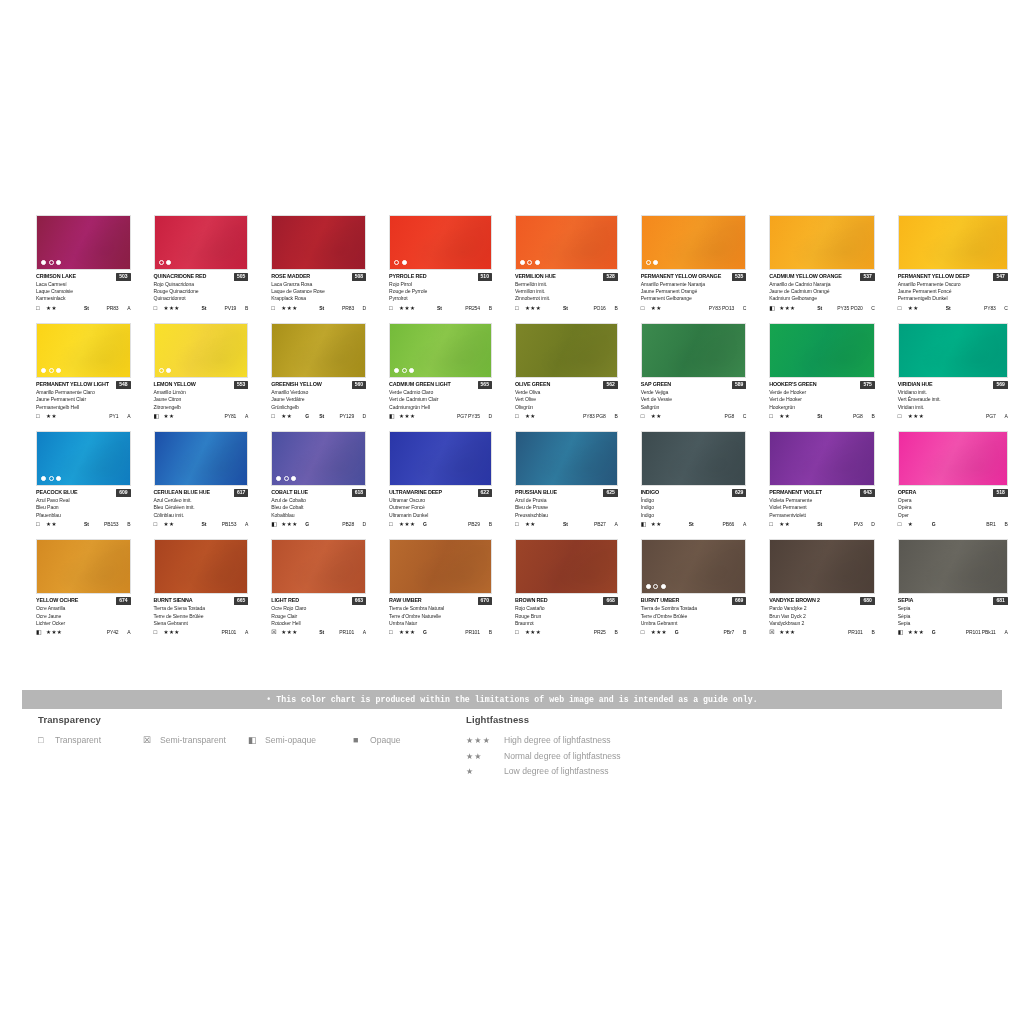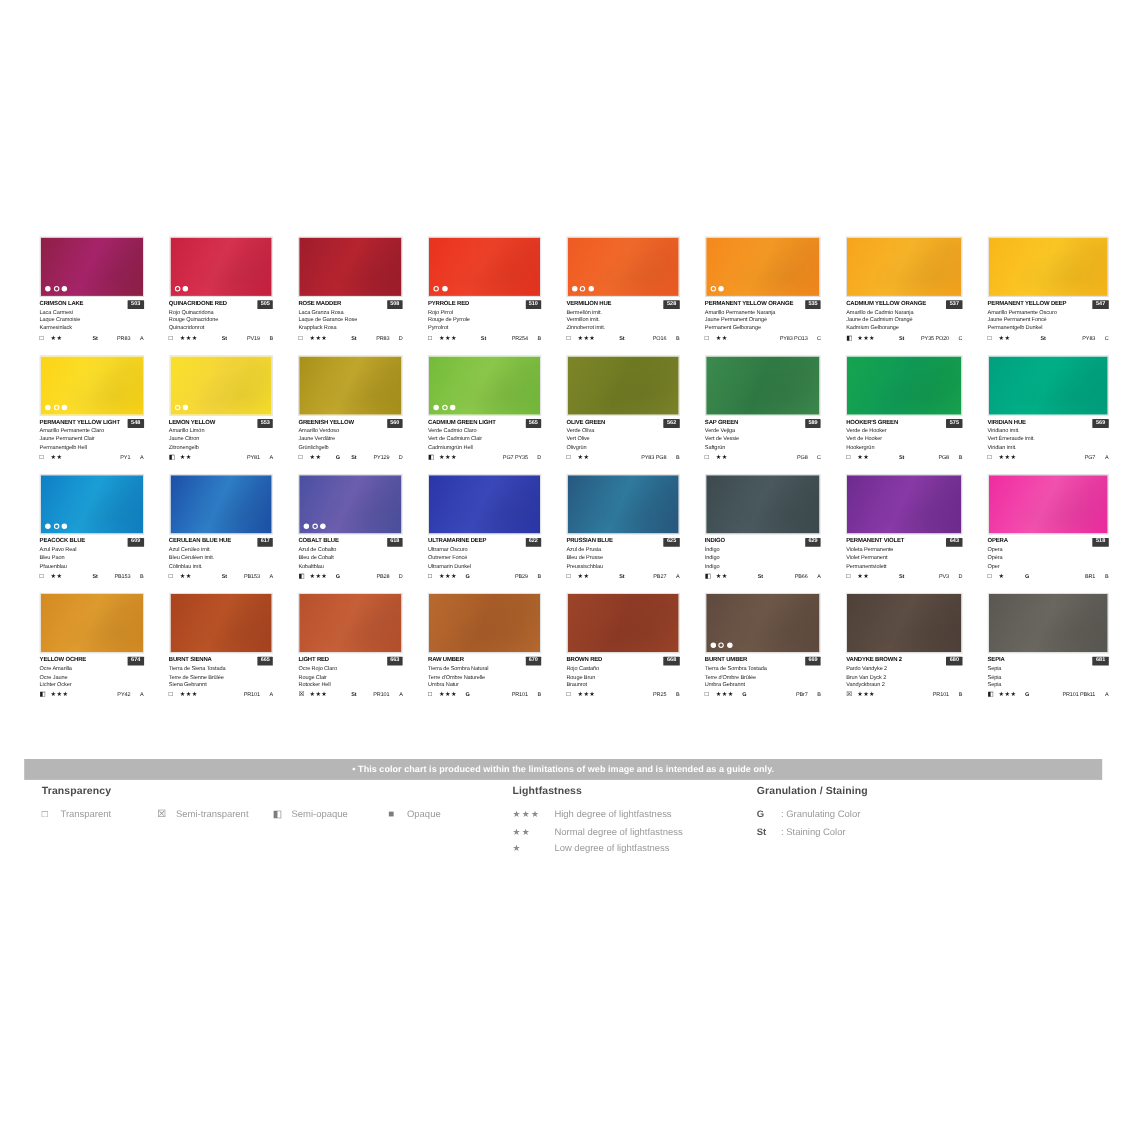--- a/index.html
+++ b/index.html
@@ -133,20 +133,21 @@
     background: #b6b6b6;
     display: flex;
     align-items: center;
     justify-content: center;
   }
   #notice-text {
     color: #ffffff;
     font-size: 8.2px;
     font-weight: bold;
     letter-spacing: 0.05px;
+    font-family: Liberation Mono, monospace;
   }
 
   
   #legend {
     position: absolute;
     left: 38px;
     top: 714px;
     width: 960px;
     height: 80px;
   }
@@ -1044,28 +1045,15 @@
             <span class="legend-sym">◧</span>
             <span class="legend-label">Semi-opaque</span>
           </div>
           <div class="legend-inline-item">
             <span class="legend-sym">■</span>
             <span class="legend-label">Opaque</span>
           </div>
         </div>
     </div>
 
-    <div class="legend-col" id="legend-granulation">
-      <div class="legend-title">Granulation / Staining</div>
-      <div id="granulation-items">
-          <div class="legend-row">
-            <span class="legend-sym-letter">G</span>
-            <span class="legend-desc">: Granulating Color</span>
-          </div>
-          <div class="legend-row">
-            <span class="legend-sym-letter">St</span>
-            <span class="legend-desc">: Staining Color</span>
-          </div>
-        </div>
-    </div>
 
   </div>
 </div>
 
 </body></html>

